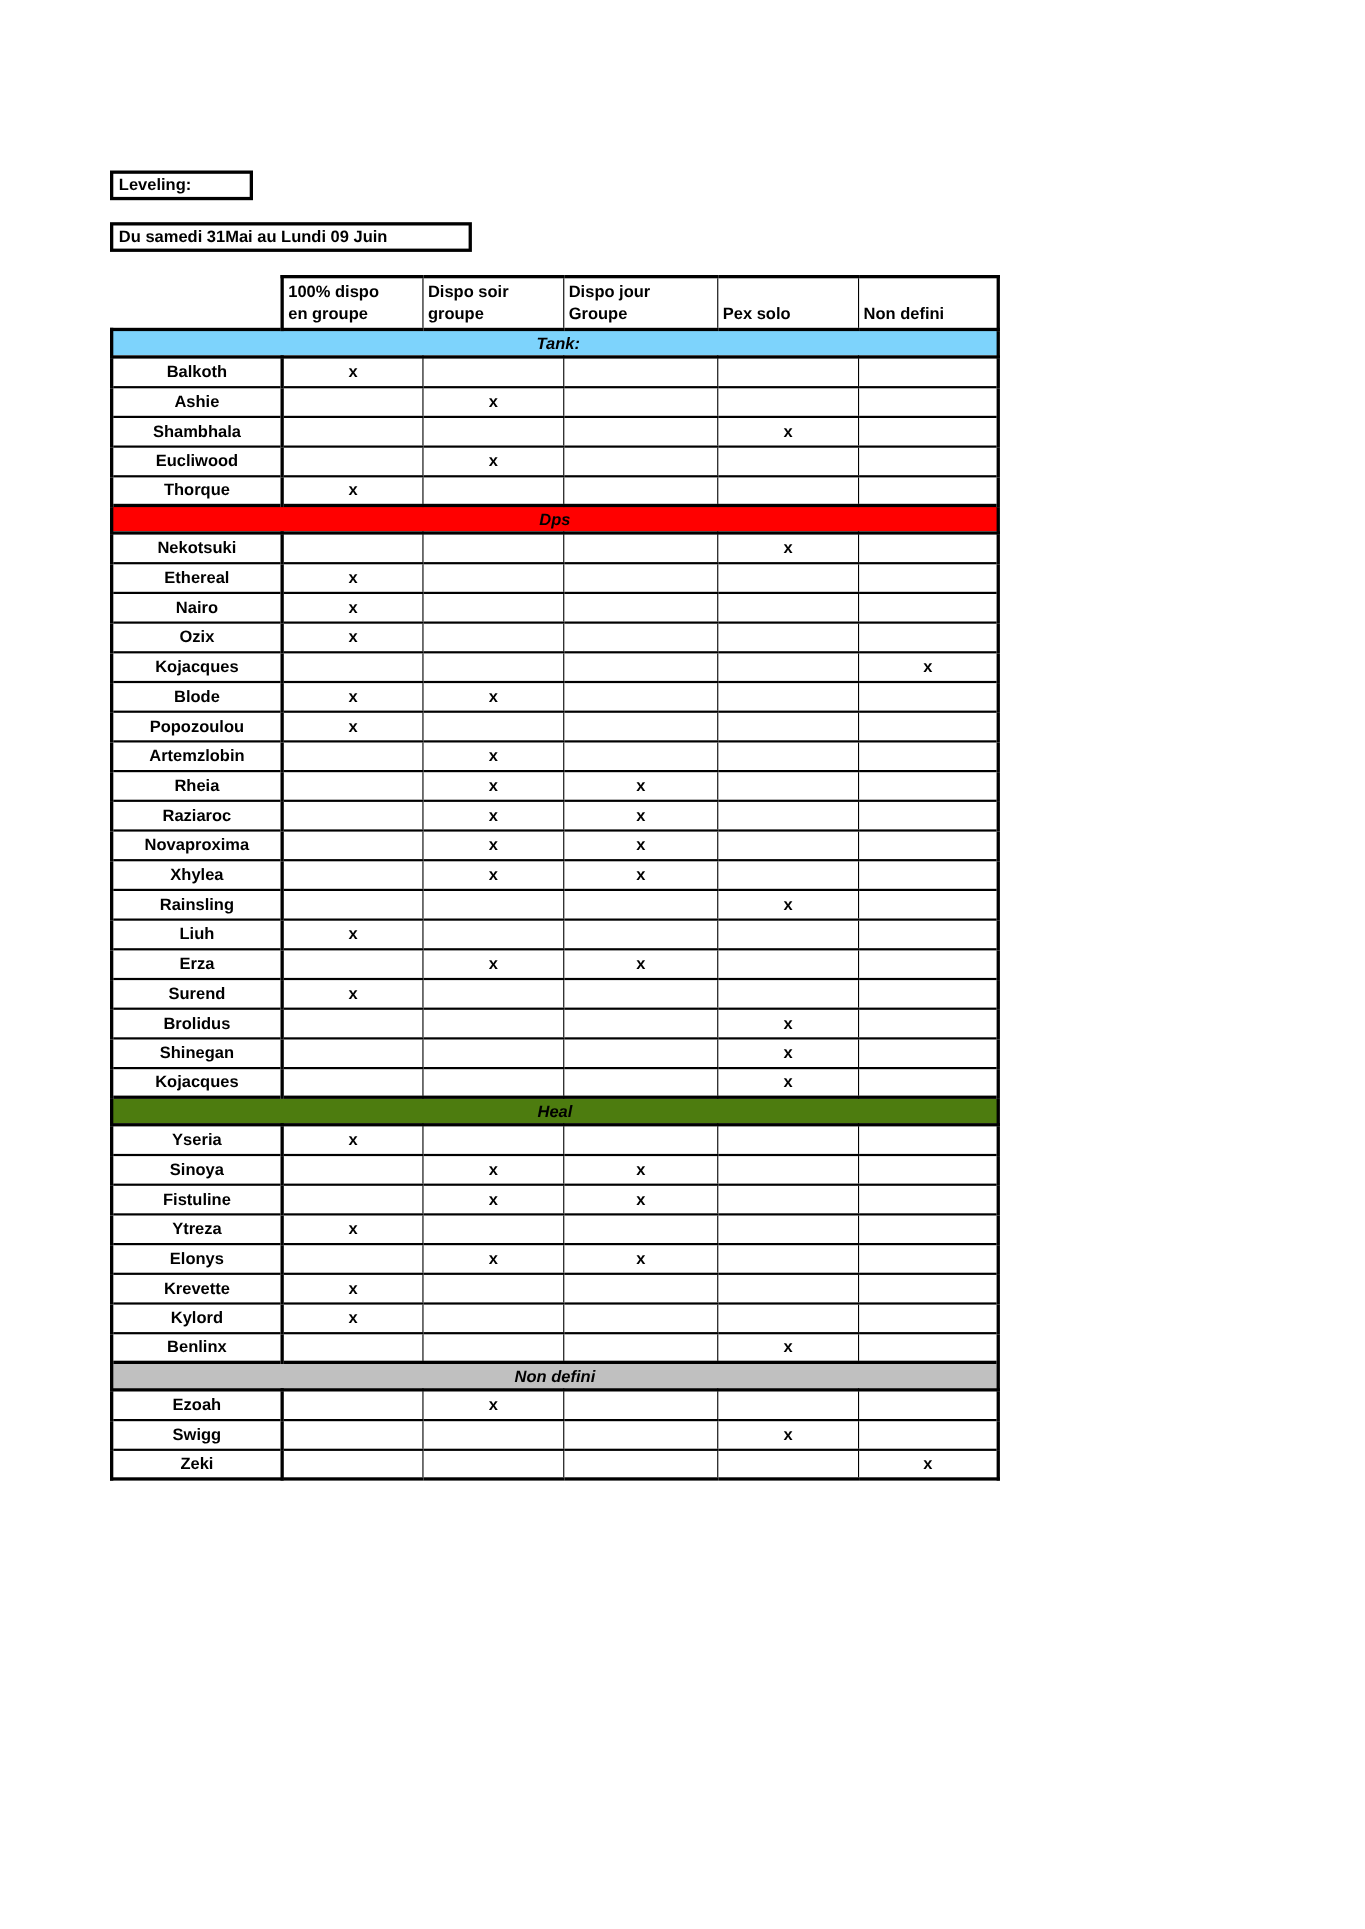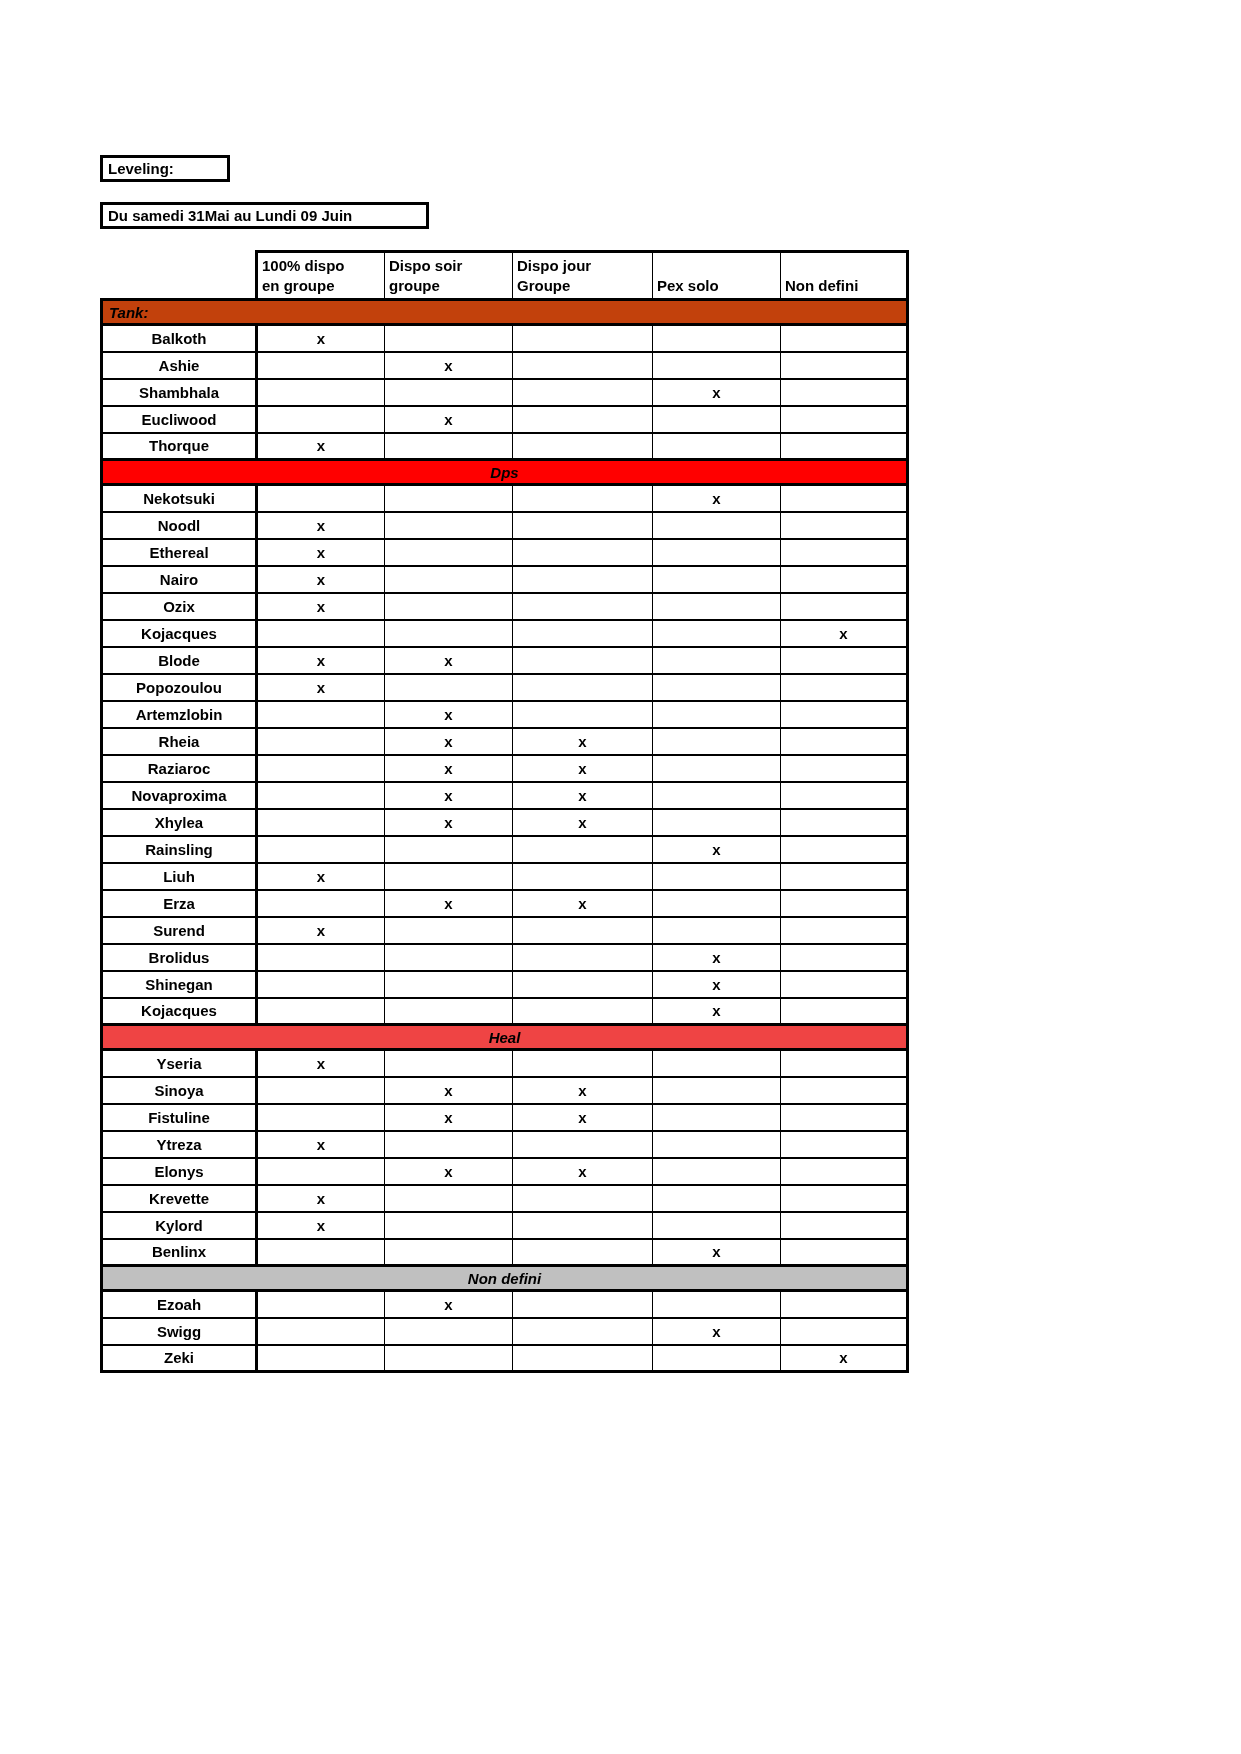--- a/index.html
+++ b/index.html
@@ -107,21 +107,21 @@
           <th class="first">100% dispo
 en groupe</th>
           <th>Dispo soir
 groupe</th>
           <th>Dispo jour
 Groupe</th>
           <th>Pex solo</th>
           <th class="last">Non defini</th>
         </tr>
         <tr class="section-row">
-          <td colspan="6" class="sec-left" style="background: #c2410c;">Tank:</td>
+          <td colspan="6" class="sec-left" style="background: #7dd3fc; text-align: center;">Tank:</td>
         </tr>
         <tr class="data-row">
           <td class="name">Balkoth</td>
           <td class="cell">x</td>
           <td class="cell"></td>
           <td class="cell"></td>
           <td class="cell"></td>
           <td class="cell last"></td>
         </tr>
         <tr class="data-row">
@@ -161,28 +161,20 @@
         </tr>
         <tr class="data-row">
           <td class="name">Nekotsuki</td>
           <td class="cell"></td>
           <td class="cell"></td>
           <td class="cell"></td>
           <td class="cell">x</td>
           <td class="cell last"></td>
         </tr>
         <tr class="data-row">
-          <td class="name">Noodl</td>
-          <td class="cell">x</td>
-          <td class="cell"></td>
-          <td class="cell"></td>
-          <td class="cell"></td>
-          <td class="cell last"></td>
-        </tr>
-        <tr class="data-row">
           <td class="name">Ethereal</td>
           <td class="cell">x</td>
           <td class="cell"></td>
           <td class="cell"></td>
           <td class="cell"></td>
           <td class="cell last"></td>
         </tr>
         <tr class="data-row">
           <td class="name">Nairo</td>
           <td class="cell">x</td>
@@ -313,21 +305,21 @@
         </tr>
         <tr class="data-row">
           <td class="name">Kojacques</td>
           <td class="cell"></td>
           <td class="cell"></td>
           <td class="cell"></td>
           <td class="cell">x</td>
           <td class="cell last"></td>
         </tr>
         <tr class="section-row">
-          <td colspan="6" class="sec-center" style="background: #ef4444;">Heal</td>
+          <td colspan="6" class="sec-center" style="background: #4d7c0f;">Heal</td>
         </tr>
         <tr class="data-row">
           <td class="name">Yseria</td>
           <td class="cell">x</td>
           <td class="cell"></td>
           <td class="cell"></td>
           <td class="cell"></td>
           <td class="cell last"></td>
         </tr>
         <tr class="data-row">

